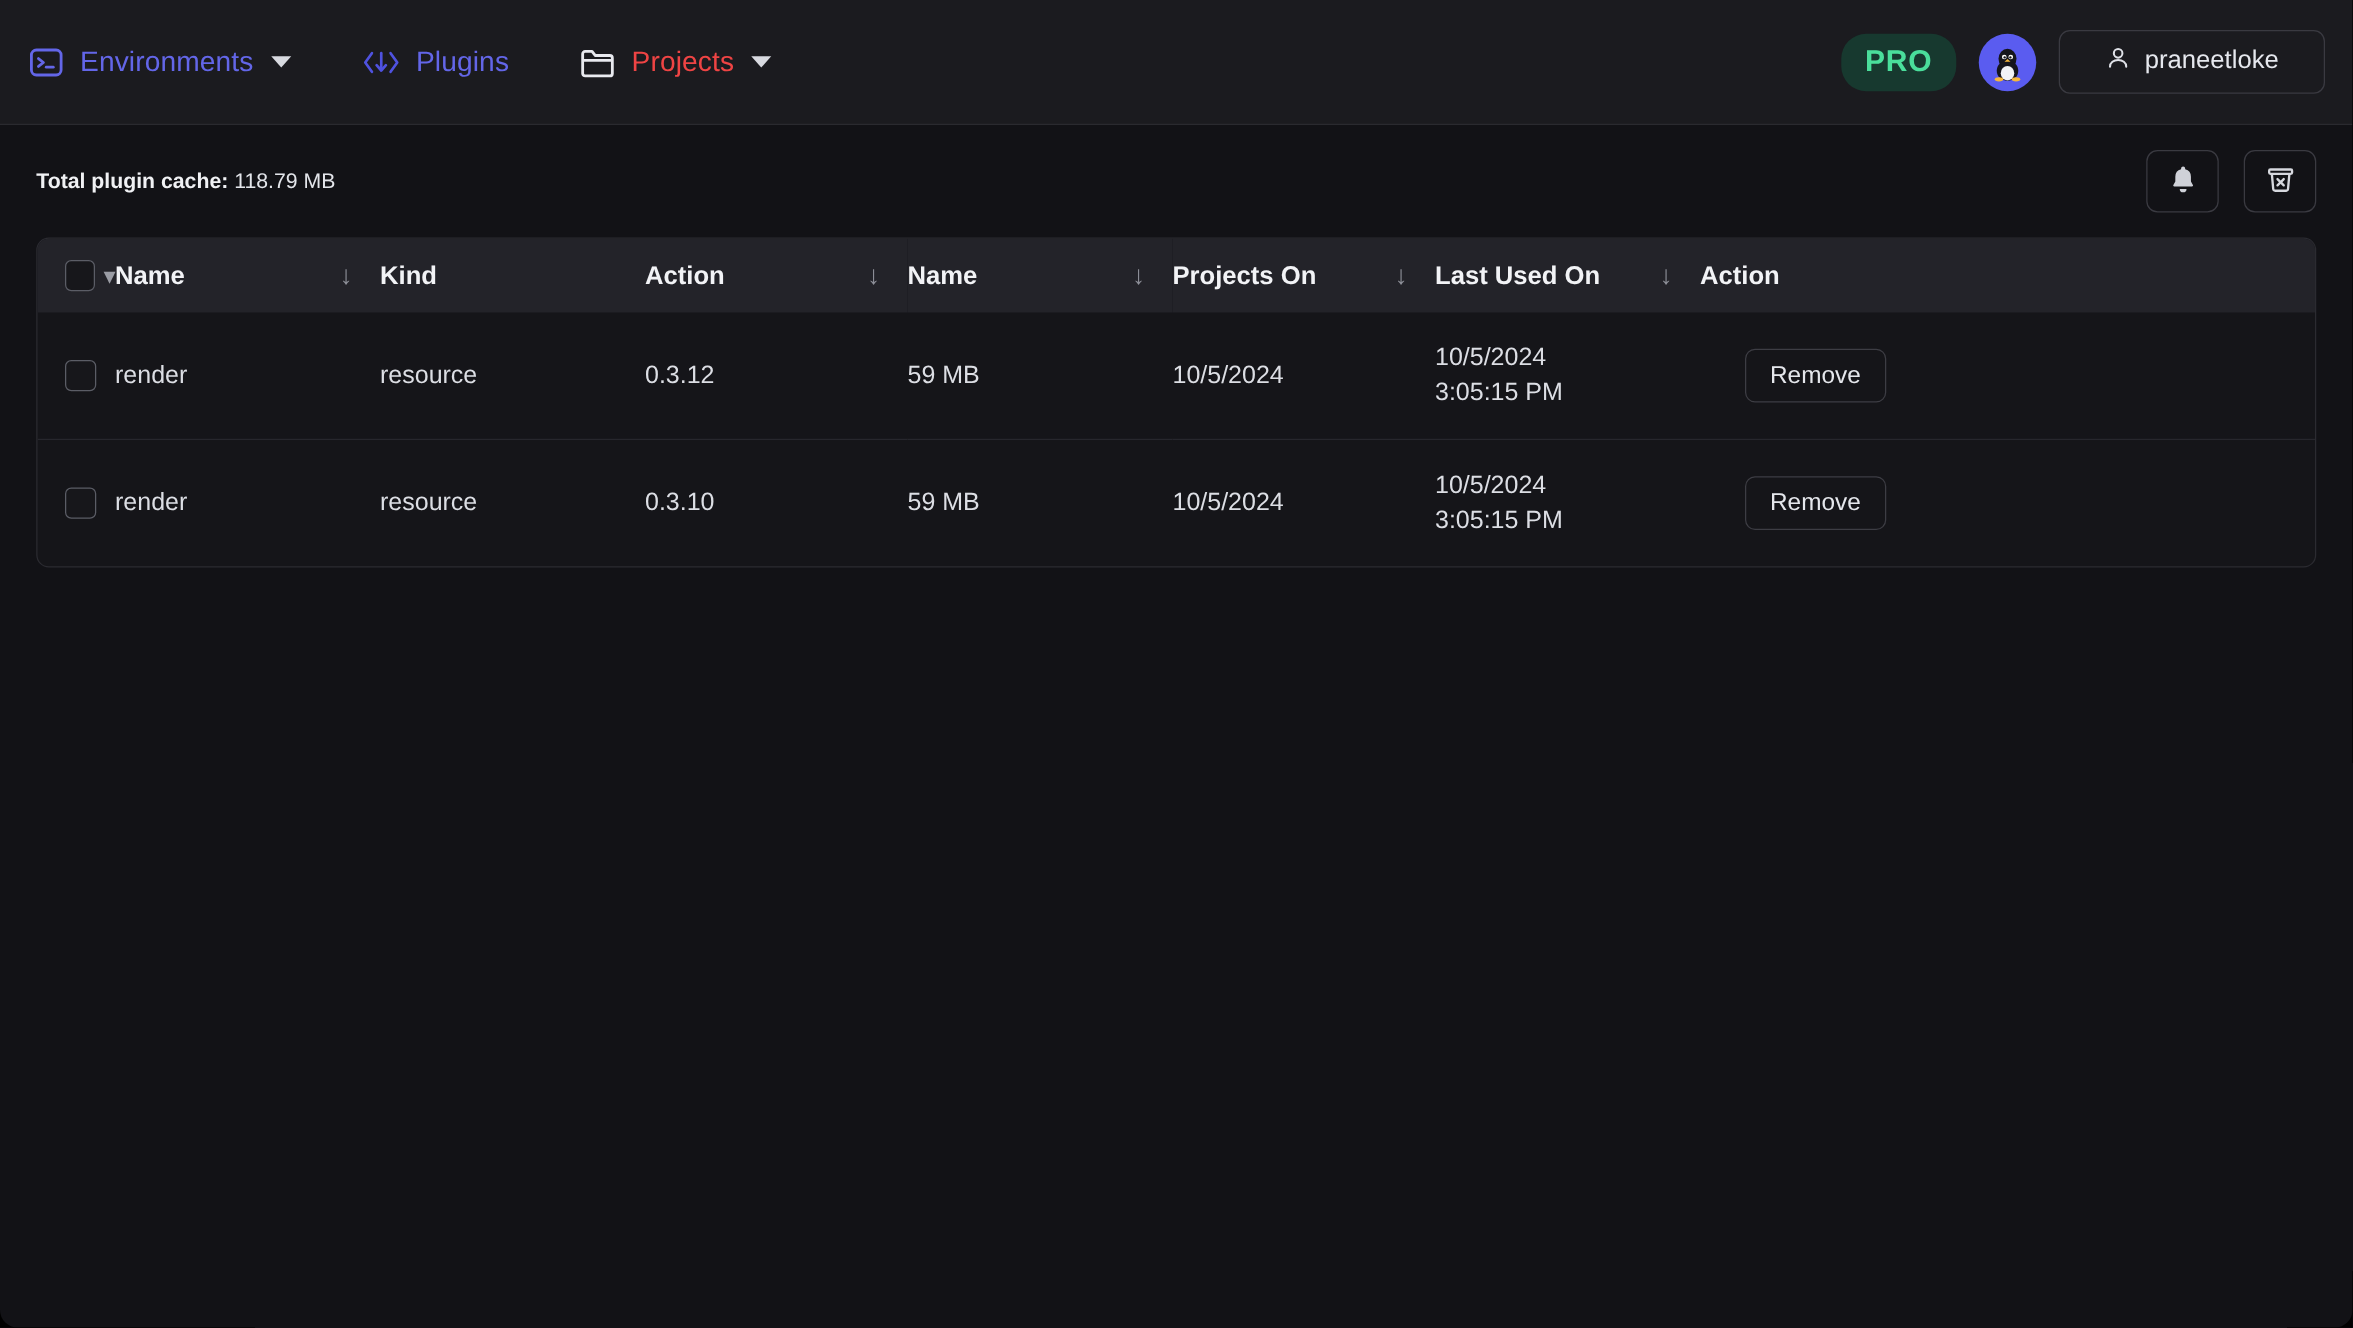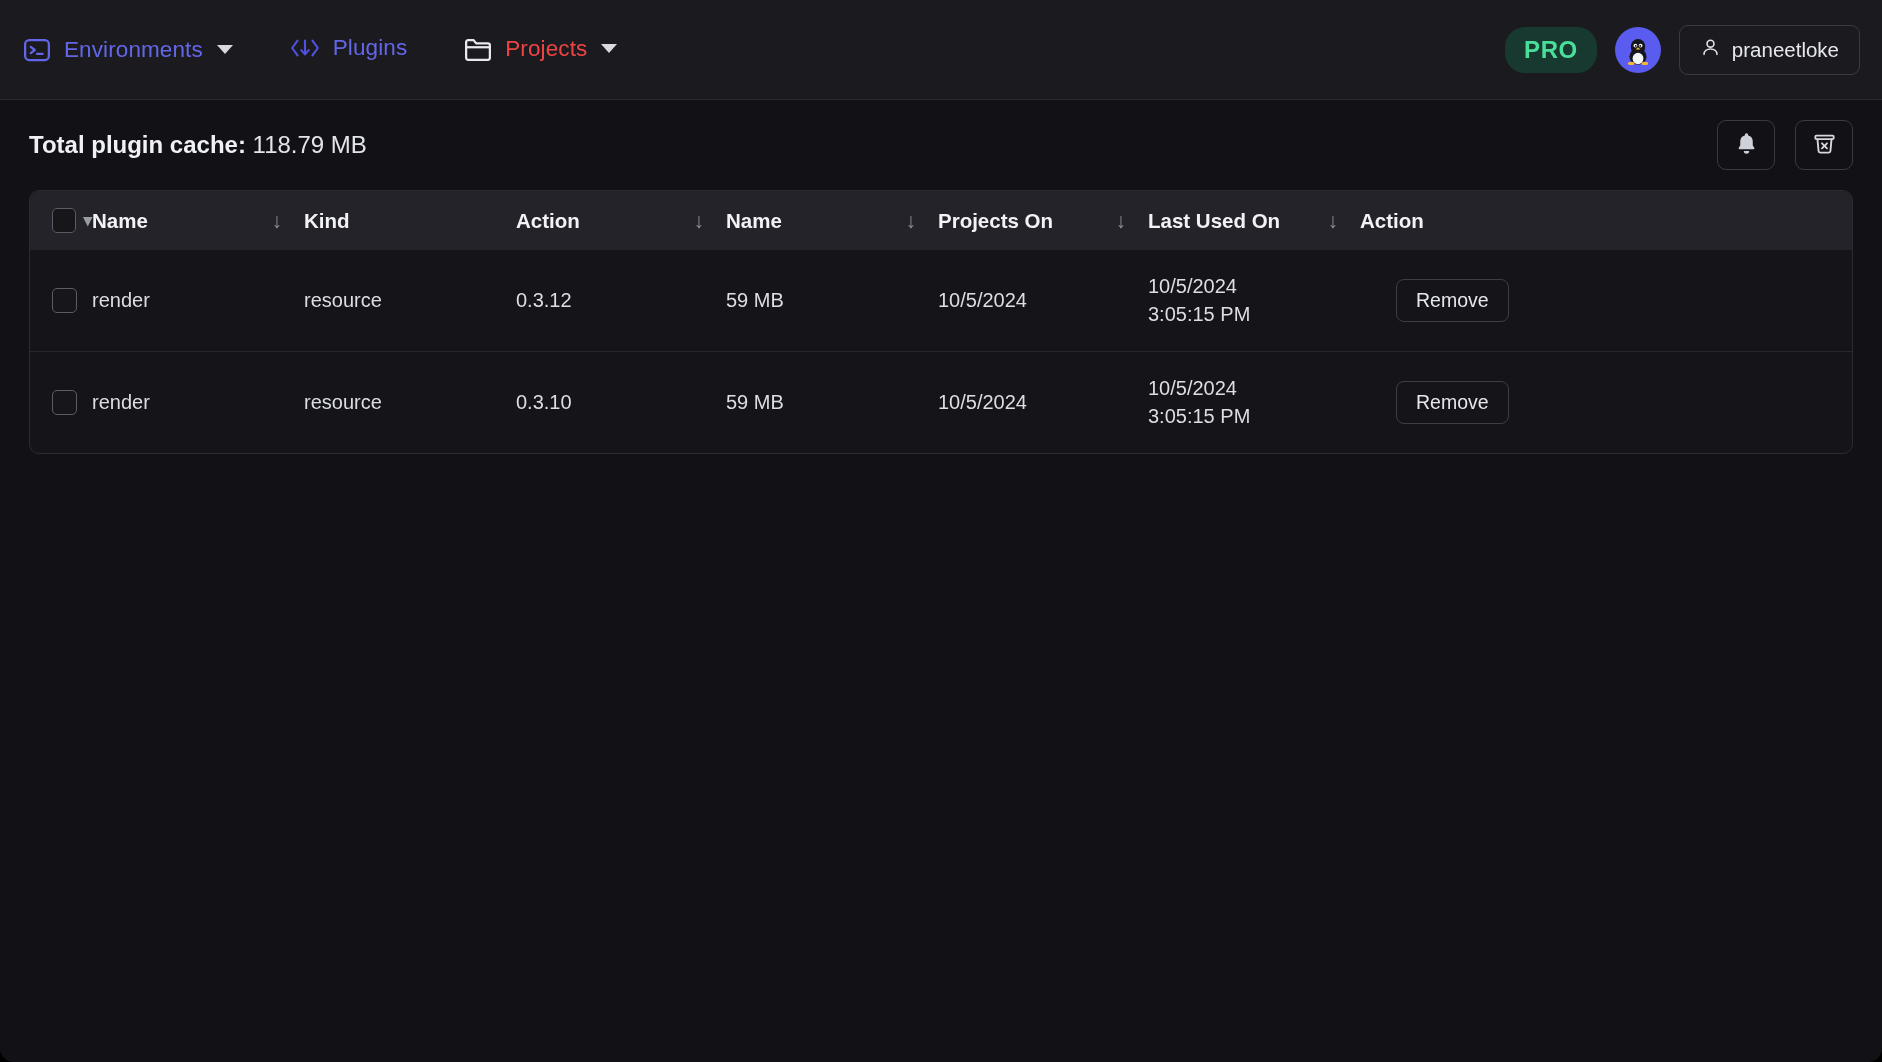--- a/index.html
+++ b/index.html
@@ -30,21 +30,21 @@
     height: 100px;
     background: #1b1b1f;
     border-bottom: 1px solid #2a2a2f;
     display: flex;
     align-items: center;
     padding: 0 22px;
     box-sizing: border-box;
   }
   .nav-left {
     display: flex;
-    align-items: flex-start;
+    align-items: center;
     gap: 56px;
   }
   .nav-item {
     display: flex;
     align-items: center;
     gap: 12px;
     cursor: pointer;
     user-select: none;
   }
   .nav-label {
@@ -80,42 +80,42 @@
   }
   .avatar {
     width: 46px; height: 46px;
     border-radius: 50%;
     background: #5a5cf0;
     display: flex; align-items: center; justify-content: center;
     overflow: hidden;
   }
   .user-chip {
     display: flex;
-    align-items: center;
+    align-items: flex-start;
     gap: 11px;
     border: 1px solid #3a3a41;
     border-radius: 9px;
-    padding: 11px 20px;
+    padding: 11px 36px;
     color: #e6e8ee;
     font-size: 20.5px;
     cursor: pointer;
     background: transparent;
   }
 
   
   .subheader {
     position: relative;
     height: 90px;
     display: flex;
     align-items: center;
     padding: 0 29px 0 29px;
     box-sizing: border-box;
   }
   .cache-line {
-    font-size: 24px;
+    font-size: 17px;
     color: #f0f1f4;
   }
   .cache-line .lbl { font-weight: 700; }
   .cache-line .val { font-weight: 400; color: #e3e5ea; }
 
   .subheader-actions {
     margin-left: auto;
     display: flex;
     align-items: center;
     gap: 20px;

